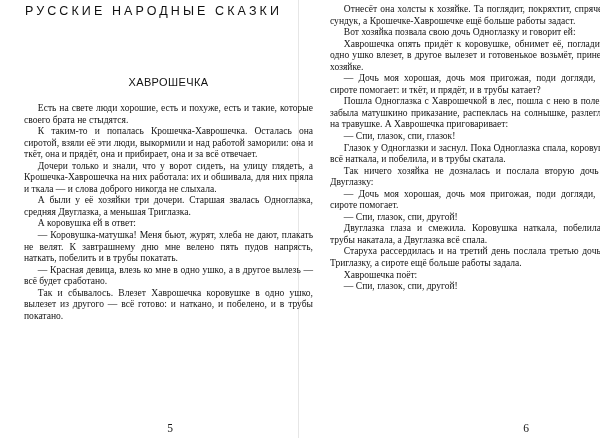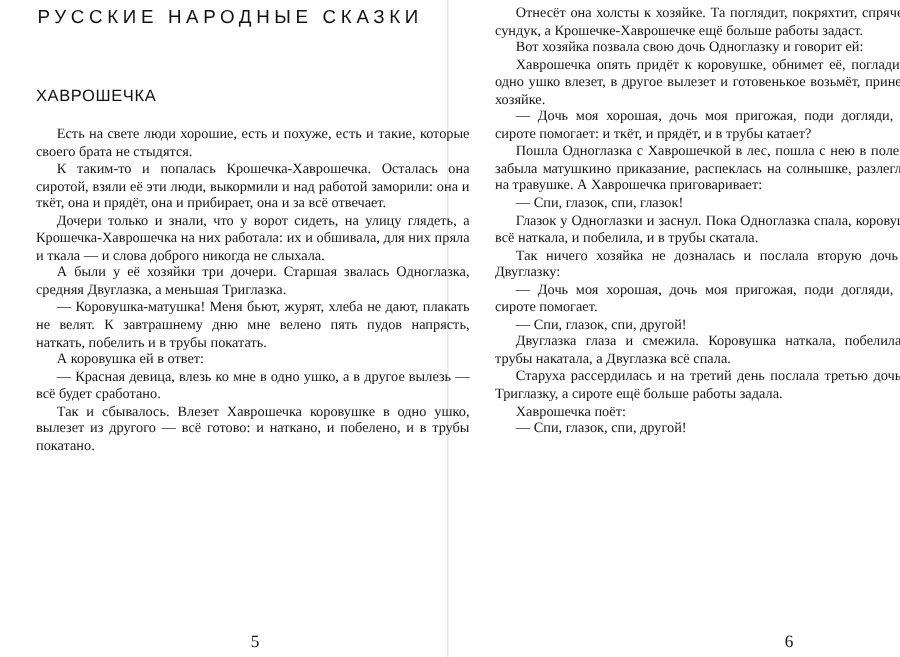--- a/index.html
+++ b/index.html
@@ -57,22 +57,23 @@
     text-align: left;
     padding-top: 4px;
     padding-left: 1px;
     white-space: nowrap;
   }
 
   .story-title {
     font-family: "Liberation Sans", "DejaVu Sans", sans-serif;
     font-size: 11px;
     letter-spacing: 0.4px;
+    text-align: center;
     color: #111111;
-    margin-top: 40px;
+    margin-top: 58px;
     margin-bottom: 14px;
   }
 
   .body-text {
     font-family: "Liberation Serif", "DejaVu Serif", serif;
     font-size: 9.55px;
     line-height: 11.55px;
     text-align: justify;
     text-justify: inter-word;
     color: #141414;
@@ -112,22 +113,22 @@
 
     <div class="running-head">РУССКИЕ НАРОДНЫЕ СКАЗКИ</div>
 
     <div class="story-title">ХАВРОШЕЧКА</div>
 
     <div class="body-text">
       <p>Есть на свете люди хорошие, есть и похуже, есть и такие, которые своего брата не стыдятся.</p>
       <p>К таким-то и попалась Крошечка-Хаврошечка. Осталась она сиротой, взяли её эти люди, выкормили и над работой заморили: она и ткёт, она и прядёт, она и прибирает, она и за всё отвечает.</p>
       <p>Дочери только и знали, что у ворот сидеть, на улицу глядеть, а Крошечка-Хаврошечка на них работала: их и обшивала, для них пряла и ткала — и слова доброго никогда не слыхала.</p>
       <p>А были у её хозяйки три дочери. Старшая звалась Одноглазка, средняя Двуглазка, а меньшая Триглазка.</p>
+      <p>А коровушка ей в ответ:</p>
       <p>— Коровушка-матушка! Меня бьют, журят, хлеба не дают, плакать не велят. К завтрашнему дню мне велено пять пудов напрясть, наткать, побелить и в трубы покатать.</p>
-      <p>А коровушка ей в ответ:</p>
       <p>— Красная девица, влезь ко мне в одно ушко, а в другое вылезь — всё будет сработано.</p>
       <p>Так и сбывалось. Влезет Хаврошечка коровушке в одно ушко, вылезет из другого — всё готово: и наткано, и побелено, и в трубы покатано.</p>
     </div>
 
     <div class="folio">5</div>
   </div>
 
   <div class="page page-right">
 
     <div class="body-text">

